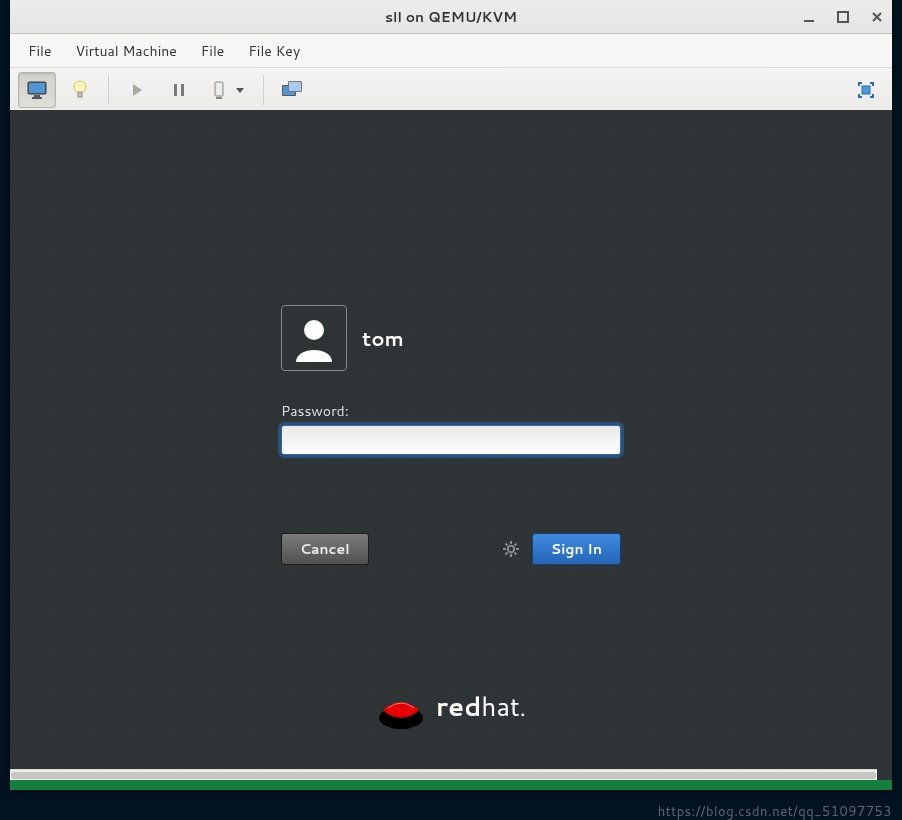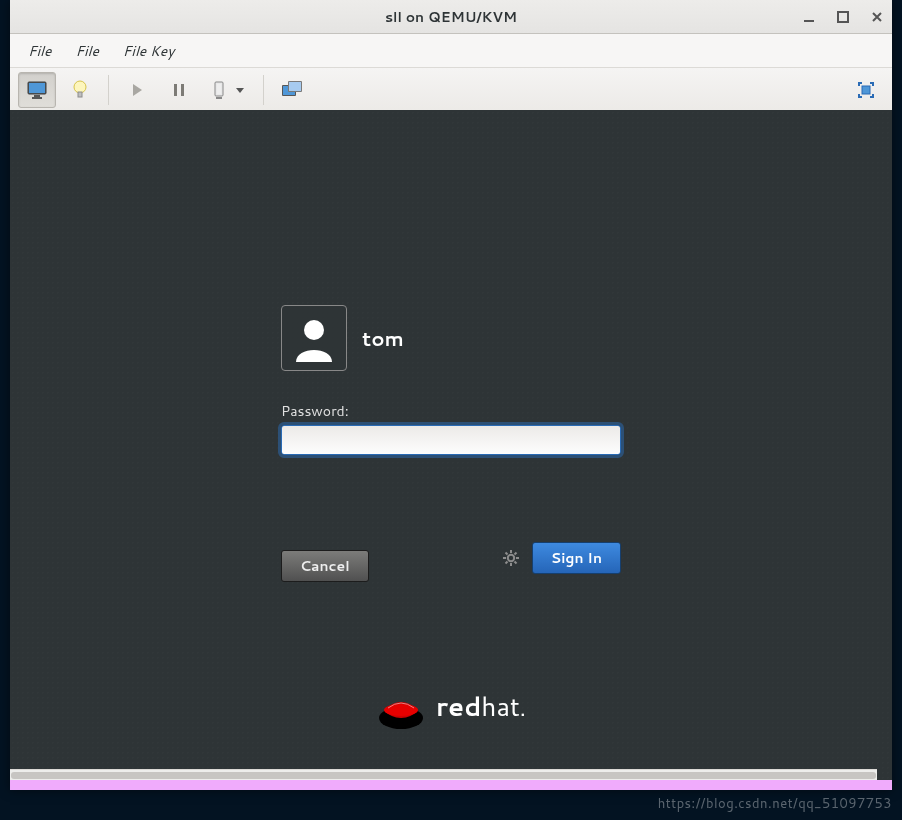--- a/index.html
+++ b/index.html
@@ -14,21 +14,21 @@
     position:relative;
     overflow:hidden;
   }
   
   .outer-shadow{
      position:absolute;top:0;left:0;right:0;bottom:0;
   }
   .window{
     position:absolute;
     top:0;left:10px;right:10px;bottom:30px;
-    background:#f0abfc;
+    background:#15803d;
     box-shadow:0 0 10px rgba(0,0,0,0.5);
   }
   .titlebar{
     height:33px;
     background:linear-gradient(#edecea,#e5e4e2);
     border-bottom:1px solid #c4c2bd;
     display:flex;
     align-items:center;
     position:relative;
   }
@@ -55,21 +55,20 @@
     padding:0 6px;
     gap:0;
   }
   .menubar .menu-item{
     padding:0 12px;
     height:100%;
     display:flex;align-items:center;
     font-size:14px;
     color:#2e3436;
     cursor:default;
-    font-style:italic;
   }
   .toolbar{
     height:44px;
     background:linear-gradient(#f5f4f3,#eceae7);
     border-bottom:1px solid #c8c5c0;
     display:flex;align-items:center;
     padding:0 8px;
     gap:6px;
     position:relative;
   }
@@ -146,21 +145,20 @@
     border-radius:3px;
     font-size:14px;
     font-weight:bold;
     display:flex;align-items:center;justify-content:center;
     cursor:pointer;
     border:1px solid #1c1c1c;
     color:#eee;
   }
   .btn.cancel{
     background:linear-gradient(#7c7c7a,#505050);
-    margin-top:17px;
   }
   .btn.primary{
     background:linear-gradient(#3e8ae0,#2565b8);
     border-color:#163f6e;
     color:#fff;
   }
   .spacer{flex:1}
   .gear-icon{
      width:18px;height:18px;margin-right:12px;
      display:flex;align-items:center;justify-content:center;
@@ -181,21 +179,21 @@
   .scrollbar-bottom{
     position:absolute;left:0;right:15px;bottom:0;height:10px;
     background:#ededeb;
     border-top:1px solid #dcdad6;
   }
   .scrollbar-bottom .thumb{
     position:absolute;left:1px;right:1px;top:2px;bottom:1px;
     background:#c7c5c2;border-radius:3px;
   }
   .watermark{
-    position:absolute;right:10px;bottom:8px;
+    position:absolute;right:10px;bottom:0;
     color:rgba(255,255,255,0.35);
     font-size:13px;
     letter-spacing:0.5px;
   }
 </style>
 </head>
 <body>
 
 <div class="app">
   <div class="outer-shadow"></div>
@@ -218,20 +216,21 @@
         <div class="win-btn">
           <svg width="12" height="12">
               <path d="M2 2 L10 10 M10 2 L2 10" stroke="#555" stroke-width="2"></path>
             </svg>
         </div>
       </div>
     </div>
 
     <div class="menubar">
       <div class="menu-item">File</div>
+      <div class="menu-item">Virtual Machine</div>
       <div class="menu-item">File</div>
       <div class="menu-item">File Key</div>
     </div>
 
     <div class="toolbar">
       <div class="tool-btn active">
         <svg width="22" height="20">
           <rect x="2" y="2" width="18" height="12" rx="1" fill="#555657" stroke="#3a3e42" stroke-width="1"></rect>
           <rect x="3" y="3" width="16" height="10" fill="#4f97d7"></rect>
           <rect x="8" y="15" width="6" height="2" fill="#555657"></rect>

